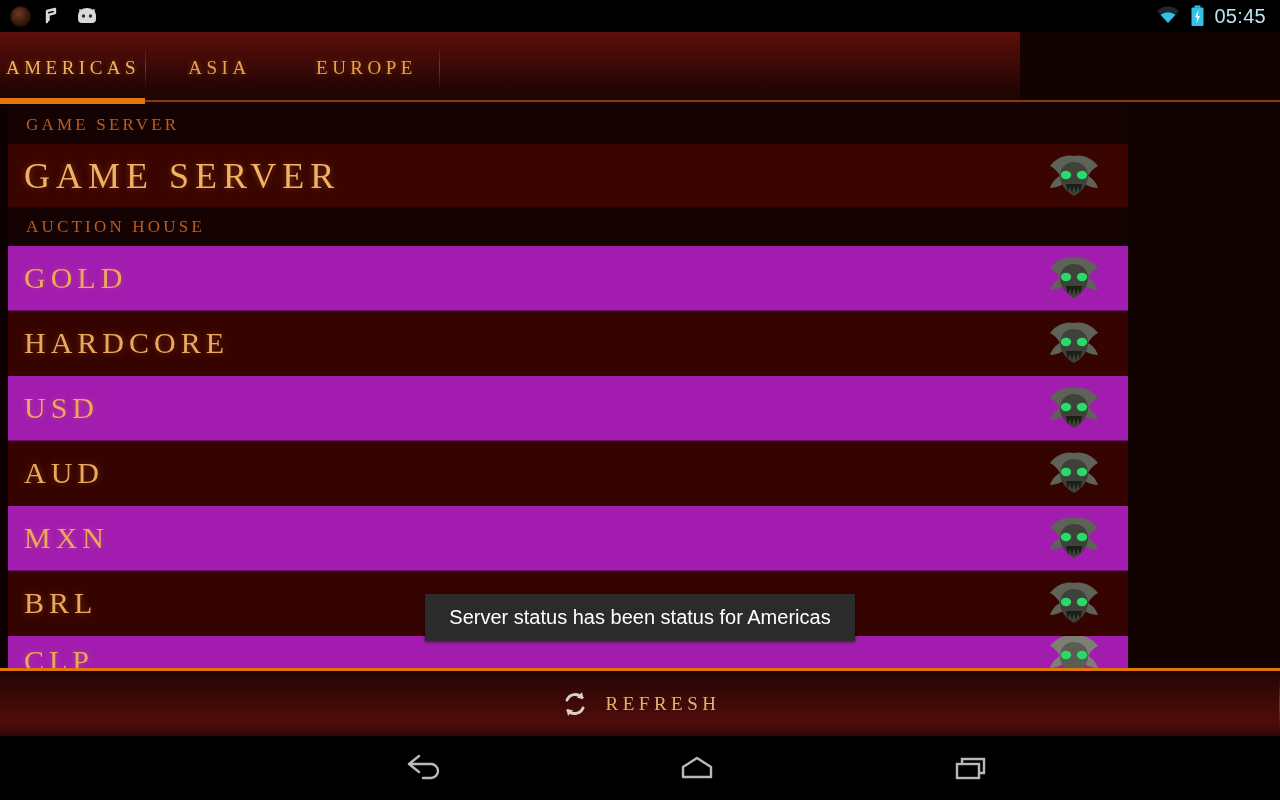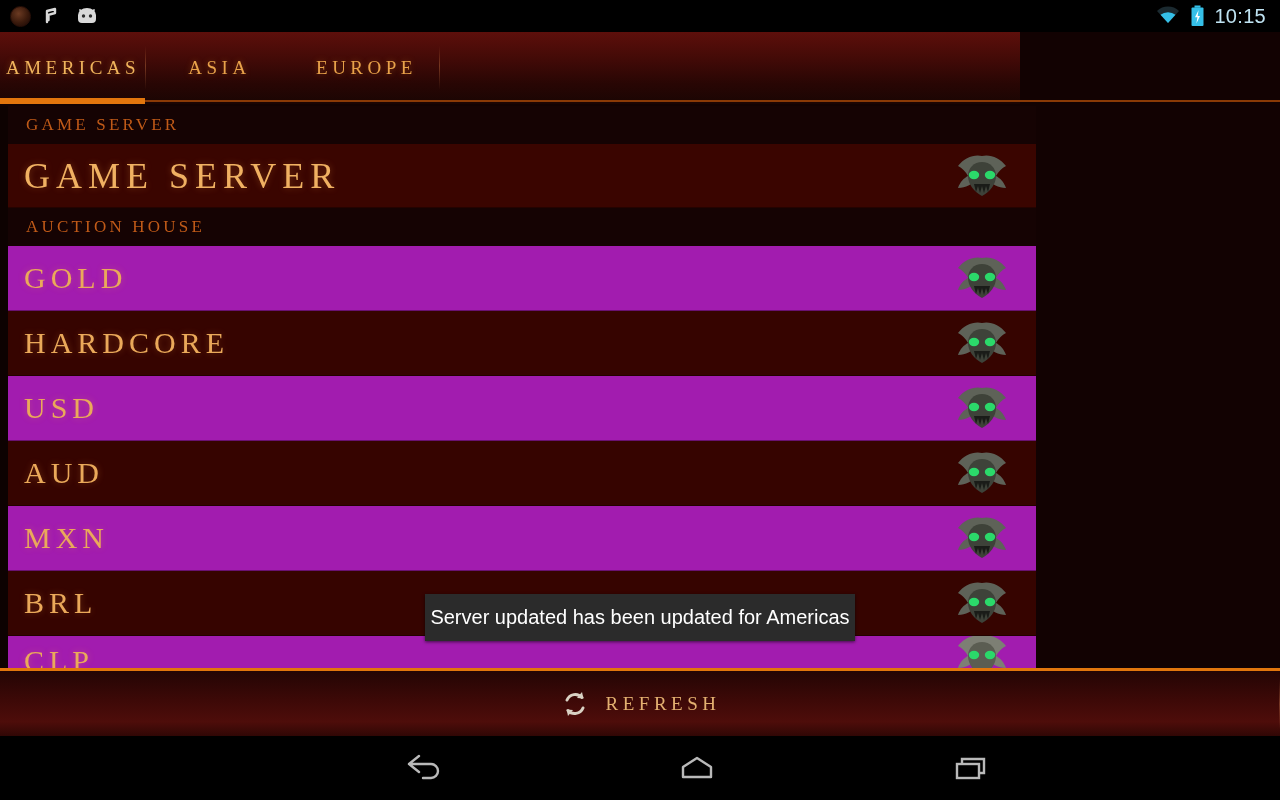--- a/index.html
+++ b/index.html
@@ -47,21 +47,21 @@
   }
   .tab-underline-thin{
     position:absolute; left:0; top:100px; width:1280px; height:2px; background:#8a3a06;
   }
   .tab-underline-active{
     position:absolute; left:0; top:98px; width:145px; height:6px; background:#e2760d;
   }
 
   
   .list{
-    position:absolute; left:0; top:106px; width:1036px; height:562px;
+    position:absolute; left:0; top:106px; width:1128px; height:562px;
     overflow:hidden; background:#140303;
   }
   .edge-strip{
     position:absolute; left:0; top:0; width:8px; height:562px;
     background:#0d0201; z-index:5;
   }
   .section-header{
     height:38px; background:#150303; display:flex; align-items:center;
     padding-left:26px;
   }
@@ -149,21 +149,21 @@
     <div class="sb-right">
       <svg width="26" height="20" viewBox="0 0 26 20">
         <path d="M13 17 L2 5 A16 16 0 0 1 24 5 Z" fill="#1b2a30"></path>
         <path d="M13 17 L5.5 8.8 A12 12 0 0 1 20.5 8.8 Z" fill="#35c0e8"></path>
       </svg>
       <svg width="15" height="22" viewBox="0 0 15 22">
         <rect x="4.5" y="0.5" width="6" height="2.2" fill="#35c0e8"></rect>
         <rect x="1.5" y="2.5" width="12" height="18.5" rx="1" fill="#35c0e8"></rect>
         <path d="M8.6 5 L5 12.2 L7.4 12.2 L6.4 18.6 L10 11 L7.7 11 Z" fill="#ffffff"></path>
       </svg>
-      <div class="sb-time">10:15</div>
+      <div class="sb-time">05:45</div>
     </div>
   </div>
 
   <div class="tabbar">
     <div class="tab active" style="width:146px">
       <span class="tab-label">AMERICAS</span>
       <div class="divider"></div>
     </div>
     <div class="tab" style="width:147px">
       <span class="tab-label">ASIA</span>
@@ -268,21 +268,21 @@
       <svg class="row-icon" viewBox="0 0 64 52">
         <path d="M32 6 C24 4 14 8 8 16 C12 18 16 22 18 26 C14 28 10 32 8 38 C16 38 22 34 26 30 L32 34 L38 30 C42 34 48 38 56 38 C54 32 50 28 46 26 C48 22 52 18 56 16 C50 8 40 4 32 6 Z" fill="#7d7f74"></path>
         <path d="M32 12 C24 12 18 18 18 26 C18 34 24 42 32 46 C40 42 46 34 46 26 C46 18 40 12 32 12 Z" fill="#5b5d52"></path>
         <ellipse cx="24" cy="25" rx="5.2" ry="4.2" fill="#2bd96a"></ellipse>
         <ellipse cx="40" cy="25" rx="5.2" ry="4.2" fill="#2bd96a"></ellipse>
       </svg>
     </div>
   </div>
 
   <div class="toast">
-    <span>Server updated has been updated for Americas</span>
+    <span>Server status has been status for Americas</span>
   </div>
 
   <div class="bottombar">
     <div class="bb-btn">
       <svg width="30" height="30" viewBox="0 0 30 30">
         <path d="M7 11 A9 9 0 0 1 22 8.5" stroke="#d9d2c4" stroke-width="3" fill="none" stroke-linecap="round"></path>
         <path d="M23 19 A9 9 0 0 1 8 21.5" stroke="#d9d2c4" stroke-width="3" fill="none" stroke-linecap="round"></path>
         <path d="M22 3 L23.5 9.5 L17 9" fill="#d9d2c4"></path>
         <path d="M8 27 L6.5 20.5 L13 21" fill="#d9d2c4"></path>
       </svg>

